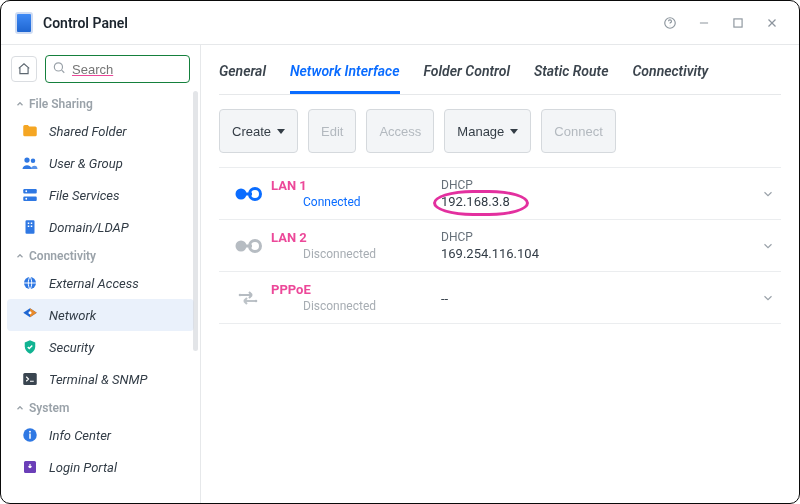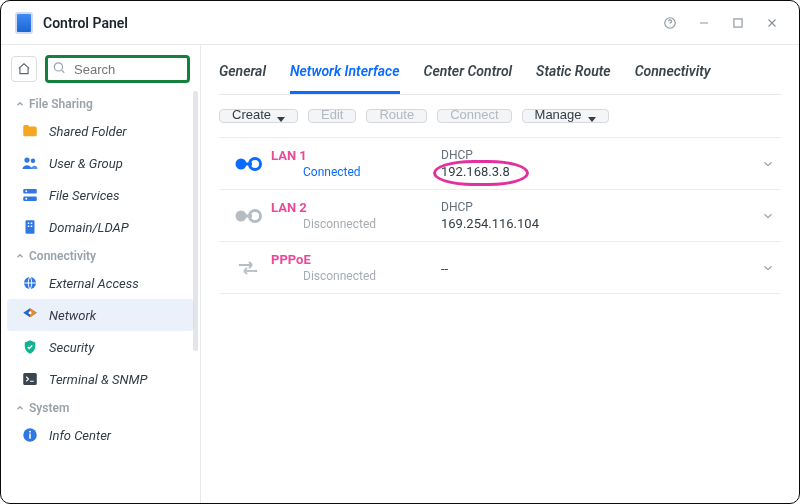--- a/index.html
+++ b/index.html
@@ -68,23 +68,23 @@
     border: 1px solid #dadde1;
     border-radius: 4px;
     display: flex; align-items: center; justify-content: center;
     color: #5d6770; cursor: pointer;
   }
   .search-wrap {
     flex: 1; position: relative;
   }
   .search-wrap input {
     width: 100%; height: 28px;
-    border: 3px solid #15803d; border-radius: 4px;
+    border: 1px solid #15803d; border-radius: 4px;
     padding: 0 8px 0 26px;
-    font-size: 13px; color: #ec4899; background: #fff;
+    font-size: 13px; color: #ec4899; background: #fff; text-decoration: underline;
   }
   .search-wrap .sicon {
     position: absolute; left: 7px; top: 50%; transform: translateY(-50%);
     color: #9aa2a9;
   }
   .sidebar-scroll {
     flex: 1; overflow-y: auto;
   }
   .group-header {
     display: flex; align-items: center;
@@ -126,28 +126,28 @@
     cursor: pointer;
     border-bottom: 3px solid transparent;
   }
   .tab.active { color: #0a6cff; border-bottom-color: #0a6cff; }
 
   .toolbar {
     display: flex; align-items: center; gap: 10px;
     padding: 14px 0 14px 0;
   }
   .btn {
-    height: 14px;
+    height: 44px;
     padding: 0 12px;
     border: 1px solid #d5d9dd;
     border-radius: 4px;
     background: #f3f5f7;
     color: #343d46;
     font-size: 13px;
-    display: inline-flex; align-items: flex-end; gap: 6px;
+    display: inline-flex; align-items: center; gap: 6px;
     cursor: pointer;
   }
   .btn.disabled { color: #b3b9bf; cursor: default; }
   .caret { width: 0; height: 0; border-left: 4px solid transparent; border-right: 4px solid transparent; border-top: 5px solid currentColor; }
 
   .iface-list { border-top: 1px solid #ebedef; }
   .iface-row {
     display: grid;
     grid-template-columns: 46px 170px 1fr 30px;
     align-items: center;
@@ -326,51 +326,60 @@
           <div class="nav-item">
             <span class="nav-icon">
               <svg width="18" height="18" viewBox="0 0 24 24" fill="#2f78e3">
                 <circle cx="12" cy="12" r="9"></circle>
                 <rect x="11" y="10" width="2" height="7" fill="#fff"></rect>
                 <circle cx="12" cy="7.5" r="1.3" fill="#fff"></circle>
               </svg>
             </span>
             <span class="nlabel">Info Center</span>
           </div>
+          <div class="nav-item">
+            <span class="nav-icon">
+              <svg width="18" height="18" viewBox="0 0 24 24" fill="#6b3fb8">
+                <rect x="4" y="4" width="16" height="16" rx="2"></rect>
+                <path d="M12 8v5m0 0l-2-2m2 2l2-2" stroke="#fff" stroke-width="1.6" fill="none"></path>
+              </svg>
+            </span>
+            <span class="nlabel">Login Portal</span>
+          </div>
         </div>
       <div class="scrollbar-fake"></div>
     </div>
 
     <div class="main">
       <div class="tabs" id="tabs">
           <div class="tab">General</div>
           <div class="tab active">Network Interface</div>
-          <div class="tab">Center Control</div>
+          <div class="tab">Folder Control</div>
           <div class="tab">Static Route</div>
           <div class="tab">Connectivity</div>
         </div>
 
       <div class="toolbar">
         <button class="btn">
           <span>Create</span>
           <span class="caret"></span>
         </button>
         <button class="btn disabled">
             <span>Edit</span>
           </button>
         <button class="btn disabled">
-            <span>Route</span>
-          </button>
-        <button class="btn disabled">
-            <span>Connect</span>
+            <span>Access</span>
           </button>
         <button class="btn">
           <span>Manage</span>
           <span class="caret"></span>
         </button>
+        <button class="btn disabled">
+            <span>Connect</span>
+          </button>
       </div>
 
       <div class="iface-list" id="iface-list" style="position:relative;">
           <div class="iface-row">
     <div class="iface-icon">
               <svg width="28" height="18" viewBox="0 0 28 18">
                 <circle cx="7" cy="9" r="5.5" fill="#0a6cff"></circle>
                 <circle cx="21" cy="9" r="5.5" fill="none" stroke="#0a6cff" stroke-width="3"></circle>
                 <rect x="10" y="7.5" width="8" height="3" fill="#0a6cff"></rect>
               </svg>

